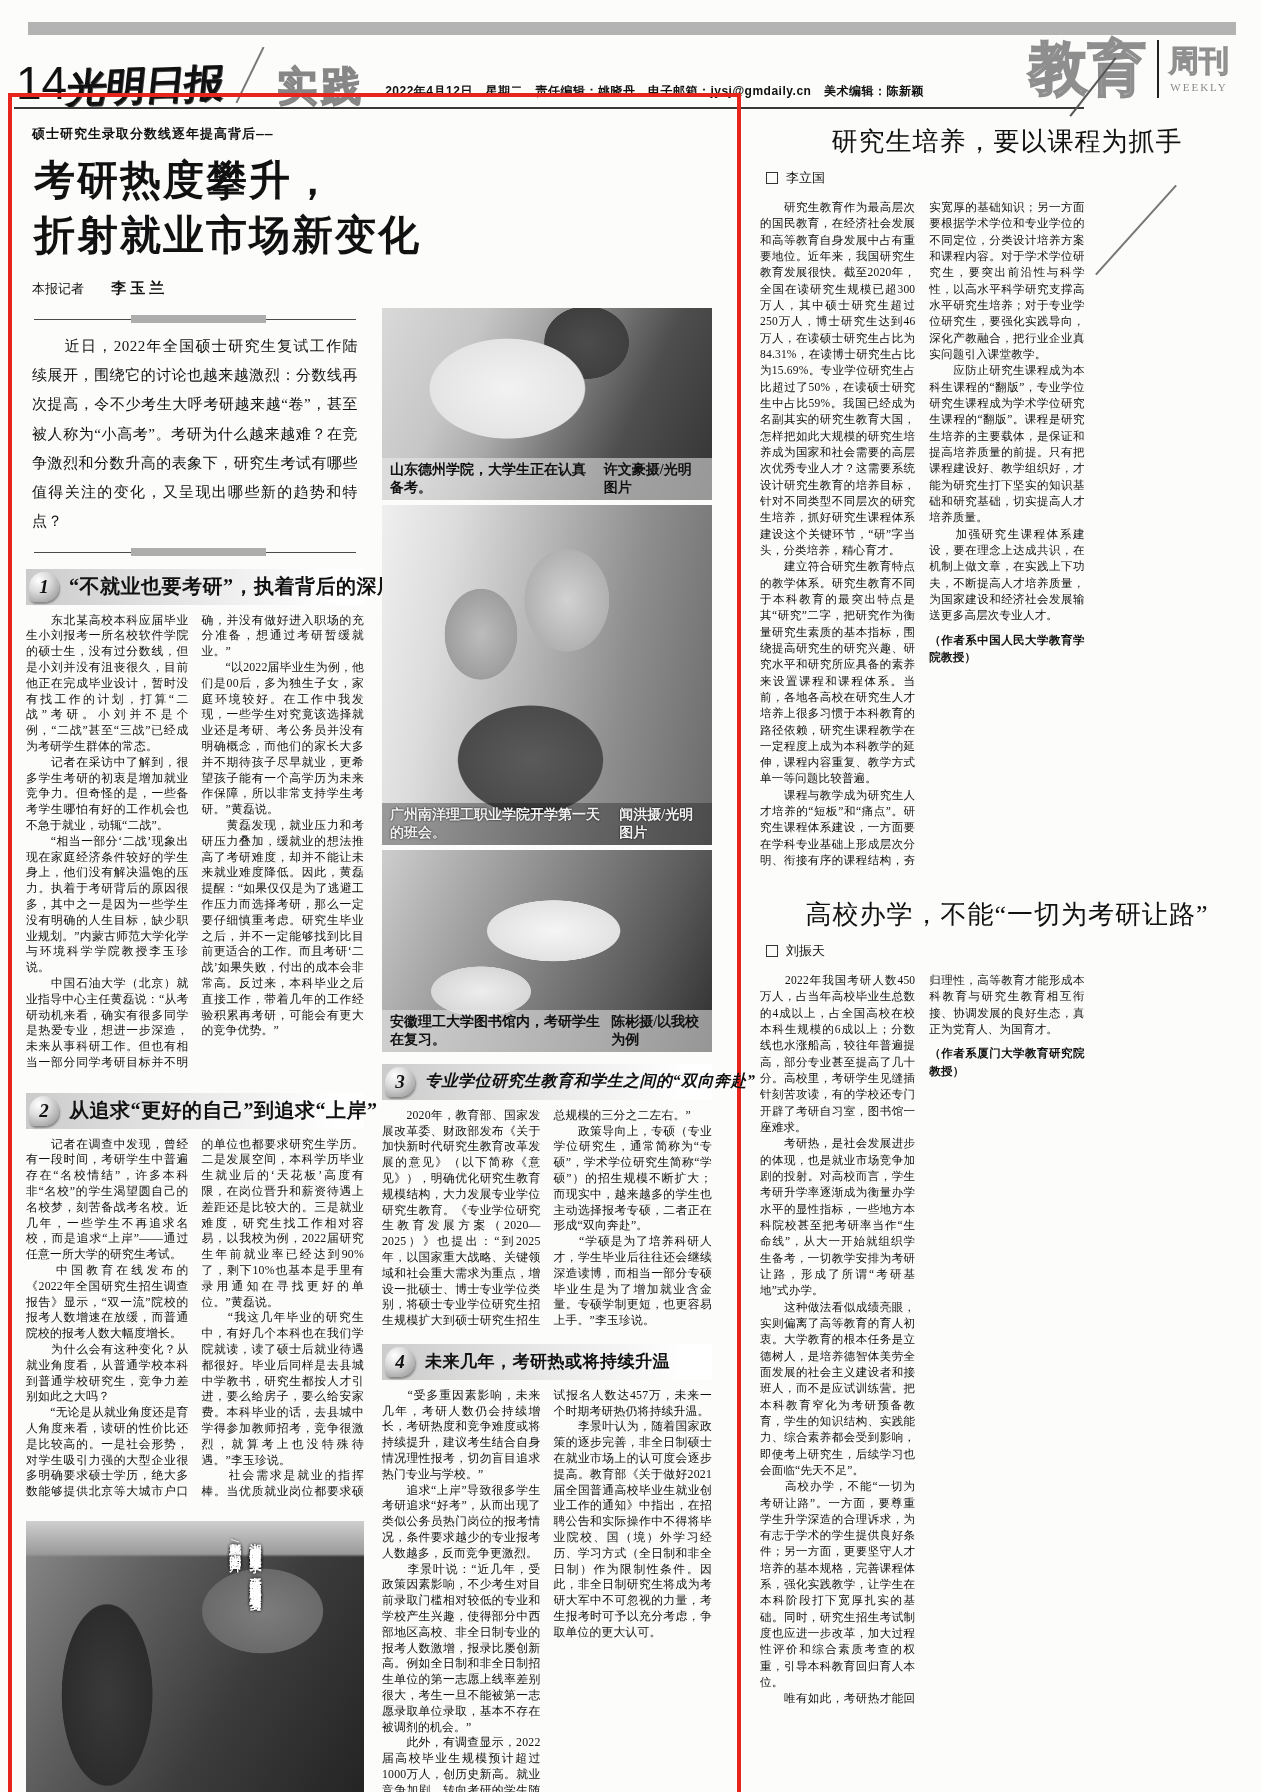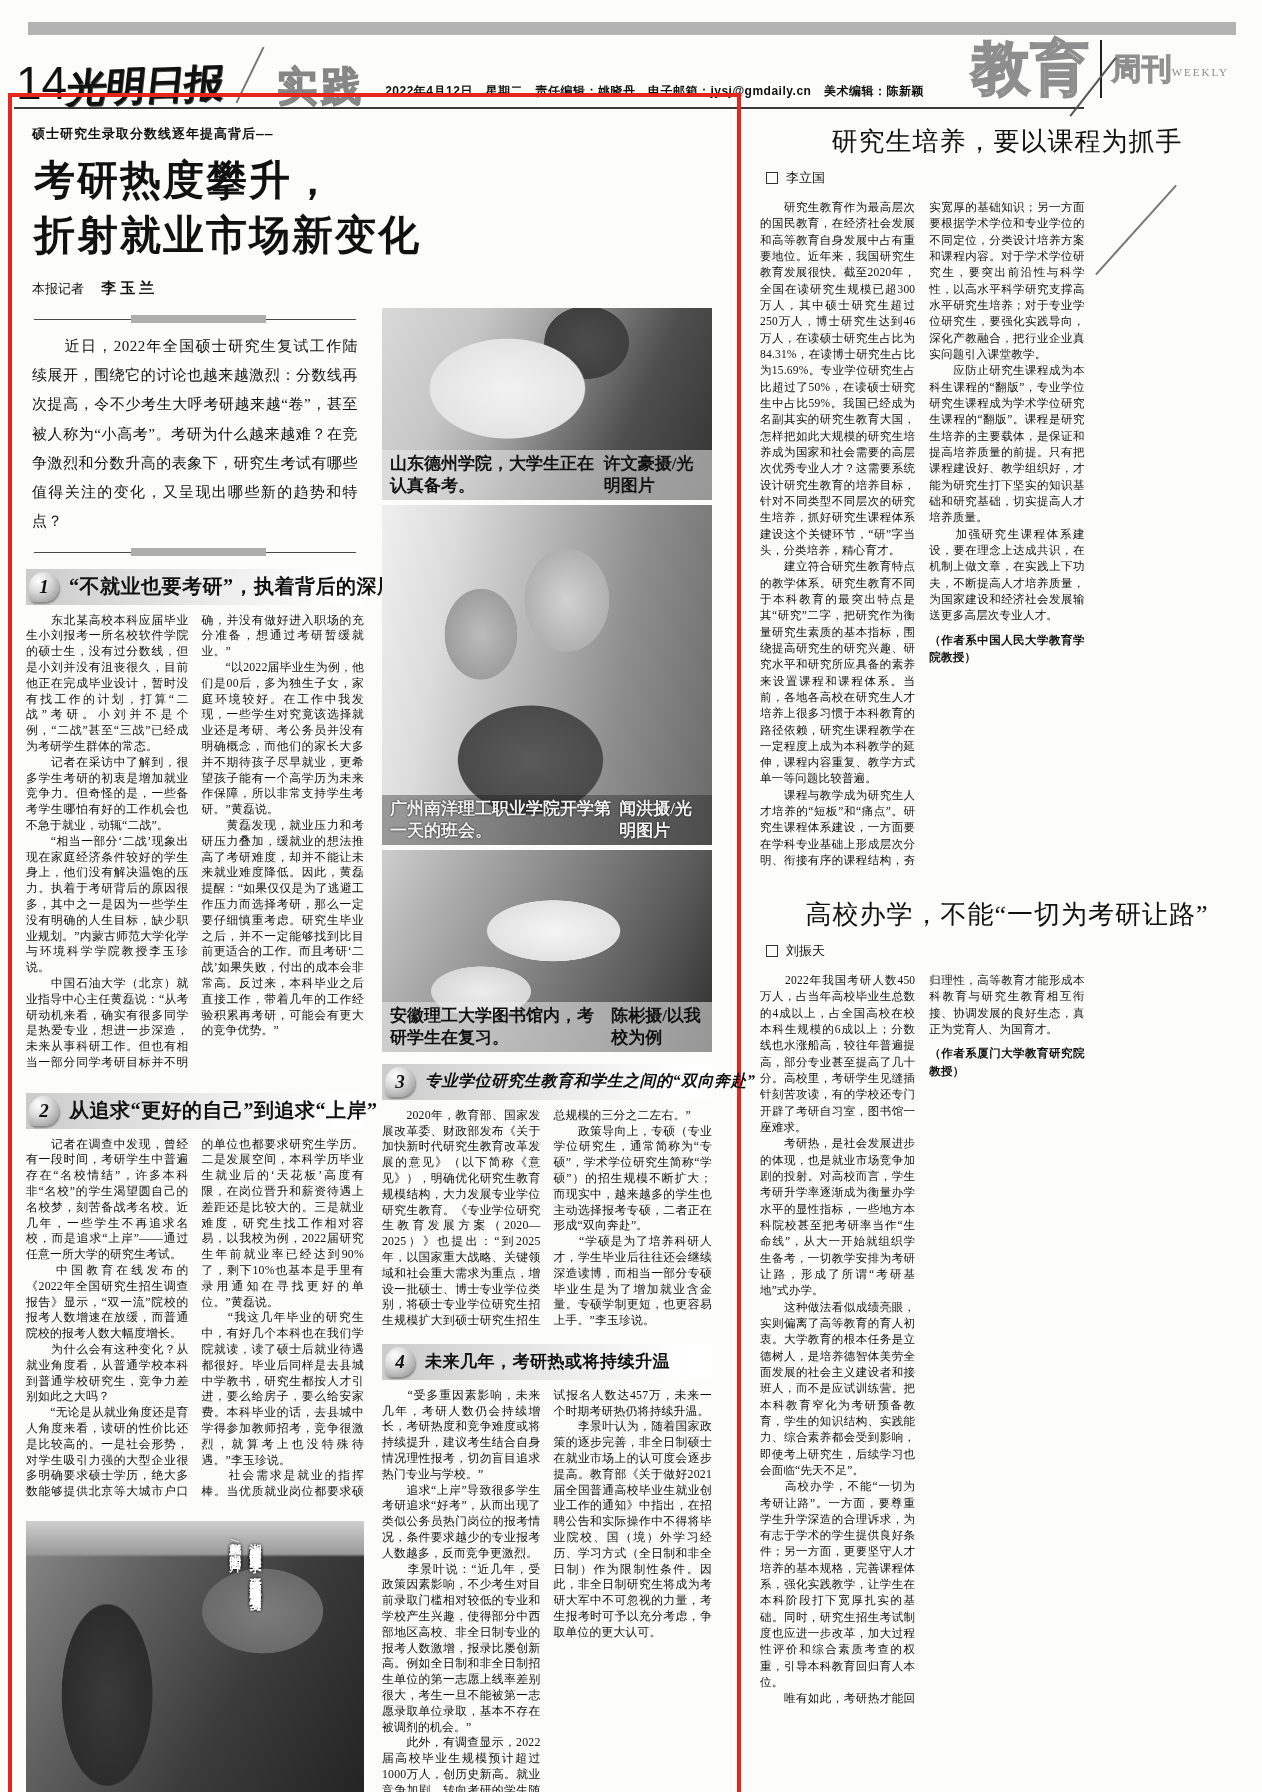--- a/index.html
+++ b/index.html
@@ -12,34 +12,34 @@
   .paper-logo{font-size:40px;font-weight:900;line-height:1;transform:skewX(-8deg) rotate(-2deg);
               letter-spacing:-1px;text-shadow:1px 1px 0 #444;margin-right:26px;}
   .mast-slash{width:2px;height:62px;background:#777;transform:rotate(26deg);margin-right:26px;}
   .section-name{font-size:40px;font-weight:900;line-height:1;color:#c9c9c9;-webkit-text-stroke:1.5px #868686;
                 font-family:"Liberation Sans",sans-serif;letter-spacing:4px;margin-right:20px;}
   .dateline{font-size:12px;font-weight:700;font-family:"Liberation Sans",sans-serif;letter-spacing:0.5px;
             padding-bottom:6px;white-space:nowrap;}
   .weekly{position:absolute;right:33px;top:40px;display:flex;align-items:center;gap:10px;}
   .weekly-cn{font-size:58px;font-weight:900;line-height:1;color:#dedede;-webkit-text-stroke:2px #8e8e8e;letter-spacing:1px;}
   .weekly-bar{width:2px;height:58px;background:#222;}
-  .weekly-right{display:flex;flex-direction:row;align-items:center;line-height:1;}
+  .weekly-right{display:flex;flex-direction:column;align-items:center;line-height:1;}
   .weekly-cn2{font-size:30px;font-weight:900;color:#c4c4c4;-webkit-text-stroke:1px #8e8e8e;}
   .weekly-en{font-size:11px;letter-spacing:2px;color:#8a8a8a;margin-top:6px;}
   .head-rule{position:absolute;left:14px;top:107px;width:1070px;height:2px;background:#3a3a3a;}
   .diag1{position:absolute;left:1092px;top:50px;width:2px;height:74px;background:#555;transform:rotate(38deg);}
   .diag2{position:absolute;left:1135px;top:170px;width:2px;height:120px;background:#777;transform:rotate(42deg);}
   
   .red-box{position:absolute;left:8px;top:93px;width:733px;height:1720px;border:4px solid #e8251d;box-sizing:border-box;
            padding:14px 12px 0 14px;background:transparent;}
   
   .kicker{font-family:Liberation Mono, monospace;font-size:13px;font-weight:600;letter-spacing:1px;margin:14px 0 10px 6px;}
   .headline{font-size:41px;font-weight:900;line-height:1.34;letter-spacing:2px;margin-left:8px;}
   .byline{margin:16px 0 2px 6px;font-size:13px;}
-  .byline b{font-size:15px;letter-spacing:4px;margin-left:14px;}
+  .byline b{font-size:15px;letter-spacing:4px;margin-left:24px;}
   
   .main-cols{display:flex;gap:18px;margin-top:10px;}
   .left-block{width:338px;flex:none;}
   .mid-block{width:330px;flex:none;}
   .lead-rule{position:relative;height:10px;margin:6px 8px;}
   .lead-rule::before{content:"";position:absolute;left:0;right:0;top:5px;height:1px;background:#4a4a4a;}
   .lead-rule::after{content:"";position:absolute;left:30%;width:42%;top:1px;height:8px;background:#adadad;}
   .lead{font-size:15px;line-height:1.95;text-align:justify;letter-spacing:0.5px;font-weight:500;
         margin:8px 6px 10px 6px;white-space:pre-line;}
   .sec-head{display:flex;align-items:center;gap:10px;margin:12px 0 8px 0;padding:3px 6px 3px 3px;
@@ -49,21 +49,21 @@
              font-weight:900;font-style:italic;font-size:19px;box-shadow:1px 2px 2px rgba(0,0,0,.35);}
   .sec-title{font-size:20px;font-weight:900;letter-spacing:0.5px;white-space:nowrap;}
   .sec-title.small{font-size:16px;font-style:italic;}
   .sec-title.mid{font-size:17px;}
   .body-cols{column-count:2;column-gap:13px;column-fill:auto;text-align:justify;font-size:11.8px;line-height:1.34;
              letter-spacing:0.2px;white-space:pre-line;overflow:hidden;}
   .h-s1{height:468px;} .h-s2{height:372px;} .h-s3{height:224px;} .h-s4{height:436px;}
   
   .photo{position:relative;overflow:hidden;margin-bottom:5px;}
   .ph-cap{position:absolute;bottom:0;left:0;right:0;display:flex;justify-content:space-between;gap:8px;
-          padding:3px 8px;font-size:17px;font-weight:700;line-height:1.3;}
+          padding:3px 8px;font-size:14px;font-weight:700;line-height:1.3;}
   .cap-dark{color:#111;background:rgba(235,235,235,0.55);}
   .cap-light{color:#f2f2f2;background:rgba(20,20,20,0.35);text-shadow:0 0 2px #000;}
   .photo1{height:192px;background:
       radial-gradient(140px 90px at 38% 42%,#f2f2f2 0%,#e4e4e4 55%,rgba(0,0,0,0) 56%),
       radial-gradient(70px 60px at 62% 18%,#4c4c4c 0%,#3f3f3f 60%,rgba(0,0,0,0) 61%),
       linear-gradient(115deg,#d9d9d9 0%,#c6c6c6 25%,#a9a9a9 40%,#7b7b7b 55%,#4e4e4e 72%,#333 100%);}
   .photo2{height:340px;background:
       radial-gradient(60px 75px at 30% 38%,#bcbcbc 0%,#9e9e9e 60%,rgba(0,0,0,0) 61%),
       radial-gradient(70px 85px at 56% 28%,#d2d2d2 0%,#b1b1b1 60%,rgba(0,0,0,0) 61%),
       radial-gradient(120px 90px at 45% 75%,#5a5a5a 0%,#4a4a4a 60%,rgba(0,0,0,0) 61%),

